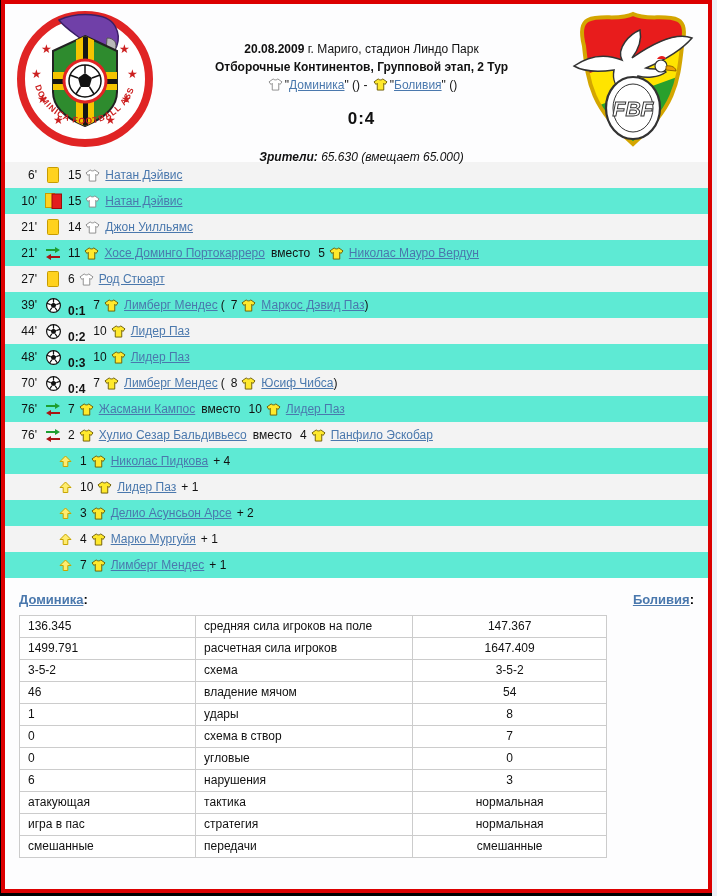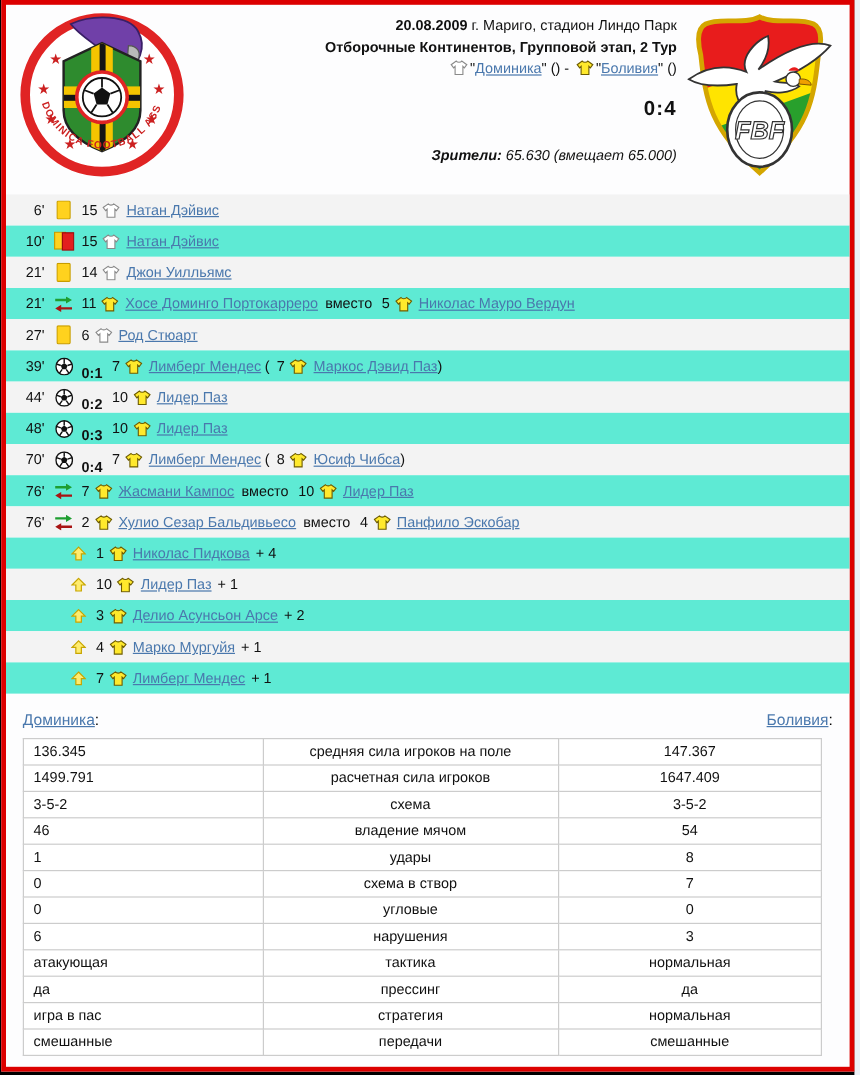--- a/index.html
+++ b/index.html
@@ -3,21 +3,21 @@
 <meta charset="utf-8">
 <style>
   html,body{margin:0;padding:0;background:#fff;font-family:"Liberation Sans","DejaVu Sans",sans-serif;}
   .outer{position:relative;width:717px;height:896px;background:#000;overflow:hidden;}
   .rightstrip{position:absolute;top:0;right:0;width:5px;height:896px;background:#edf1f7;}
   .frame{position:absolute;top:0;left:1px;width:711px;height:893px;box-sizing:border-box;
          background:#fdfdfe;border:4px solid #dc0000;overflow:hidden;}
   
   .header{display:flex;align-items:flex-start;padding:4px 6px 0 6px;height:152px;box-sizing:border-box;}
   .logo{flex:0 0 auto;}
-  .hcenter{flex:1 1 auto;text-align:right;font-size:12px;color:#111;line-height:1.5;padding-top:4px;}
+  .hcenter{flex:1 1 auto;text-align:center;font-size:12px;color:#111;line-height:1.5;padding-top:4px;margin-top:28px;}
   .hline b{font-weight:bold;}
   .tournament{font-weight:bold;}
   .teamsline{white-space:nowrap;}
   .teamsline .shirt{vertical-align:-2px;margin:0 2px;}
   .bigscore{font-size:17px;font-weight:bold;margin-top:12px;letter-spacing:1px;}
   .attendance{margin-top:16px;font-style:italic;}
   a.tlink, a.plink{color:#4a78ad;text-decoration:underline;cursor:pointer;}
   
   .events{margin-top:6px;}
   .event-row{height:26px;display:flex;align-items:center;font-size:12px;color:#111;padding-left:6px;white-space:nowrap;}
@@ -27,25 +27,25 @@
   .evicon{flex:0 0 18px;display:flex;justify-content:center;align-items:center;}
   .evicon.indent{margin-left:12px;}
   .score{margin:12px 2px 0 6px;font-weight:bold;}
   .num{margin:0 2px 0 6px;}
   .shirt{display:inline-flex;margin:0 2px;}
   .plink{margin-left:3px;}
   .mid{margin:0 2px 0 6px;}
   .suffix{margin-left:5px;}
   .paren{margin-left:3px;}
   
-  .teamlinks{display:flex;justify-content:space-between;margin:14px 14px 8px 14px;font-size:13px;font-weight:normal;text-align:right;}
-  table.stats{width:666px;margin:0 14px;border-collapse:collapse;background:#fff;font-size:12px;color:#111;}
+  .teamlinks{display:flex;justify-content:space-between;margin:14px 14px 8px 14px;font-size:13px;font-weight:bold;text-align:right;}
+  table.stats{width:588px;margin:0 14px;border-collapse:collapse;background:#fff;font-size:12px;color:#111;}
   table.stats td{border:1px solid #ccc;padding:3px 8px;height:15px;line-height:15px;}
   td.sh{width:30%;text-align:left;}
-  td.sl{width:37%;text-align:center;}
+  td.sl{width:37%;text-align:left;}
   td.sa{width:33%;text-align:center;}
 </style>
 </head>
 <body>
 
 <div class="outer">
   <div class="rightstrip"></div>
   <div class="frame">
 
     <div class="header">
@@ -479,25 +479,20 @@
             <td class="sh">6</td>
             <td class="sl">нарушения</td>
             <td class="sa">3</td>
           </tr>
           <tr>
             <td class="sh">атакующая</td>
             <td class="sl">тактика</td>
             <td class="sa">нормальная</td>
           </tr>
           <tr>
-            <td class="sh">да</td>
-            <td class="sl">прессинг</td>
-            <td class="sa">да</td>
-          </tr>
-          <tr>
             <td class="sh">игра в пас</td>
             <td class="sl">стратегия</td>
             <td class="sa">нормальная</td>
           </tr>
           <tr>
             <td class="sh">смешанные</td>
             <td class="sl">передачи</td>
             <td class="sa">смешанные</td>
           </tr>
         </tbody>

